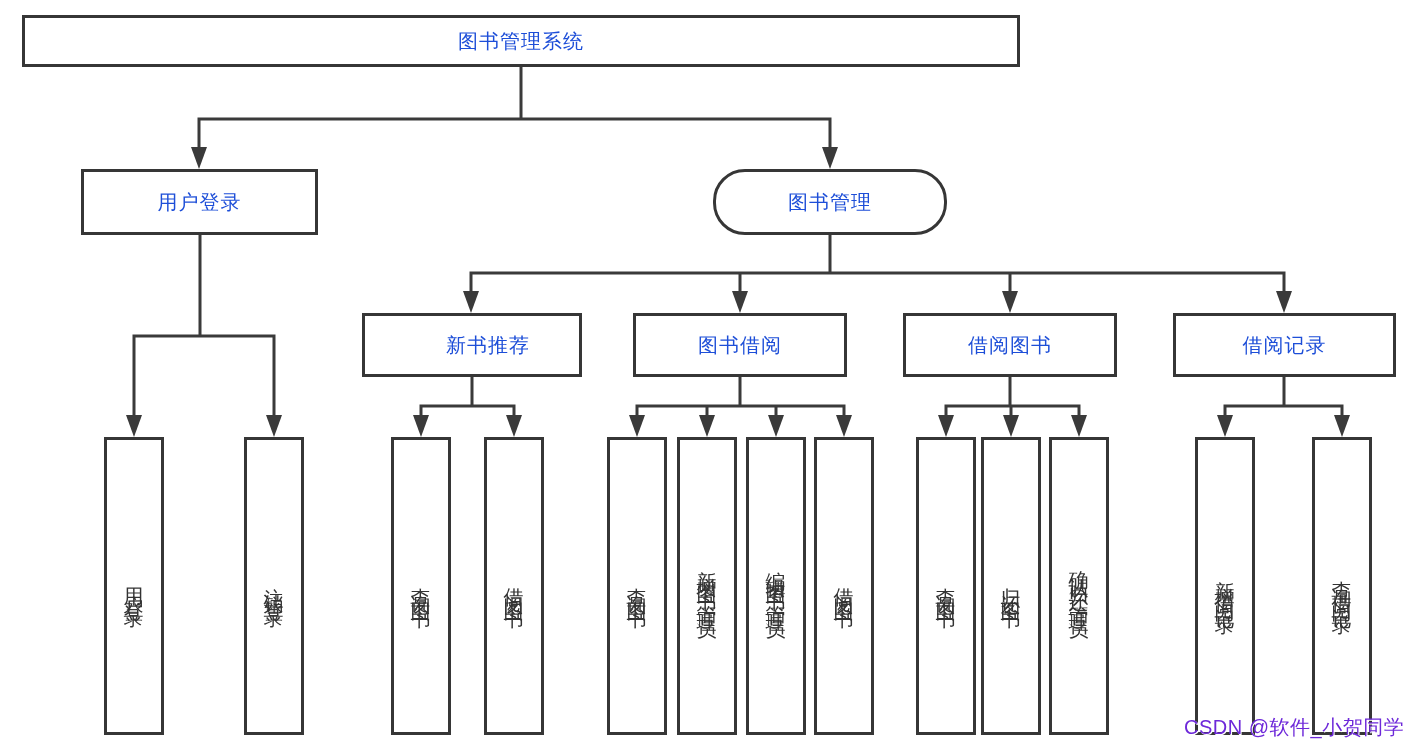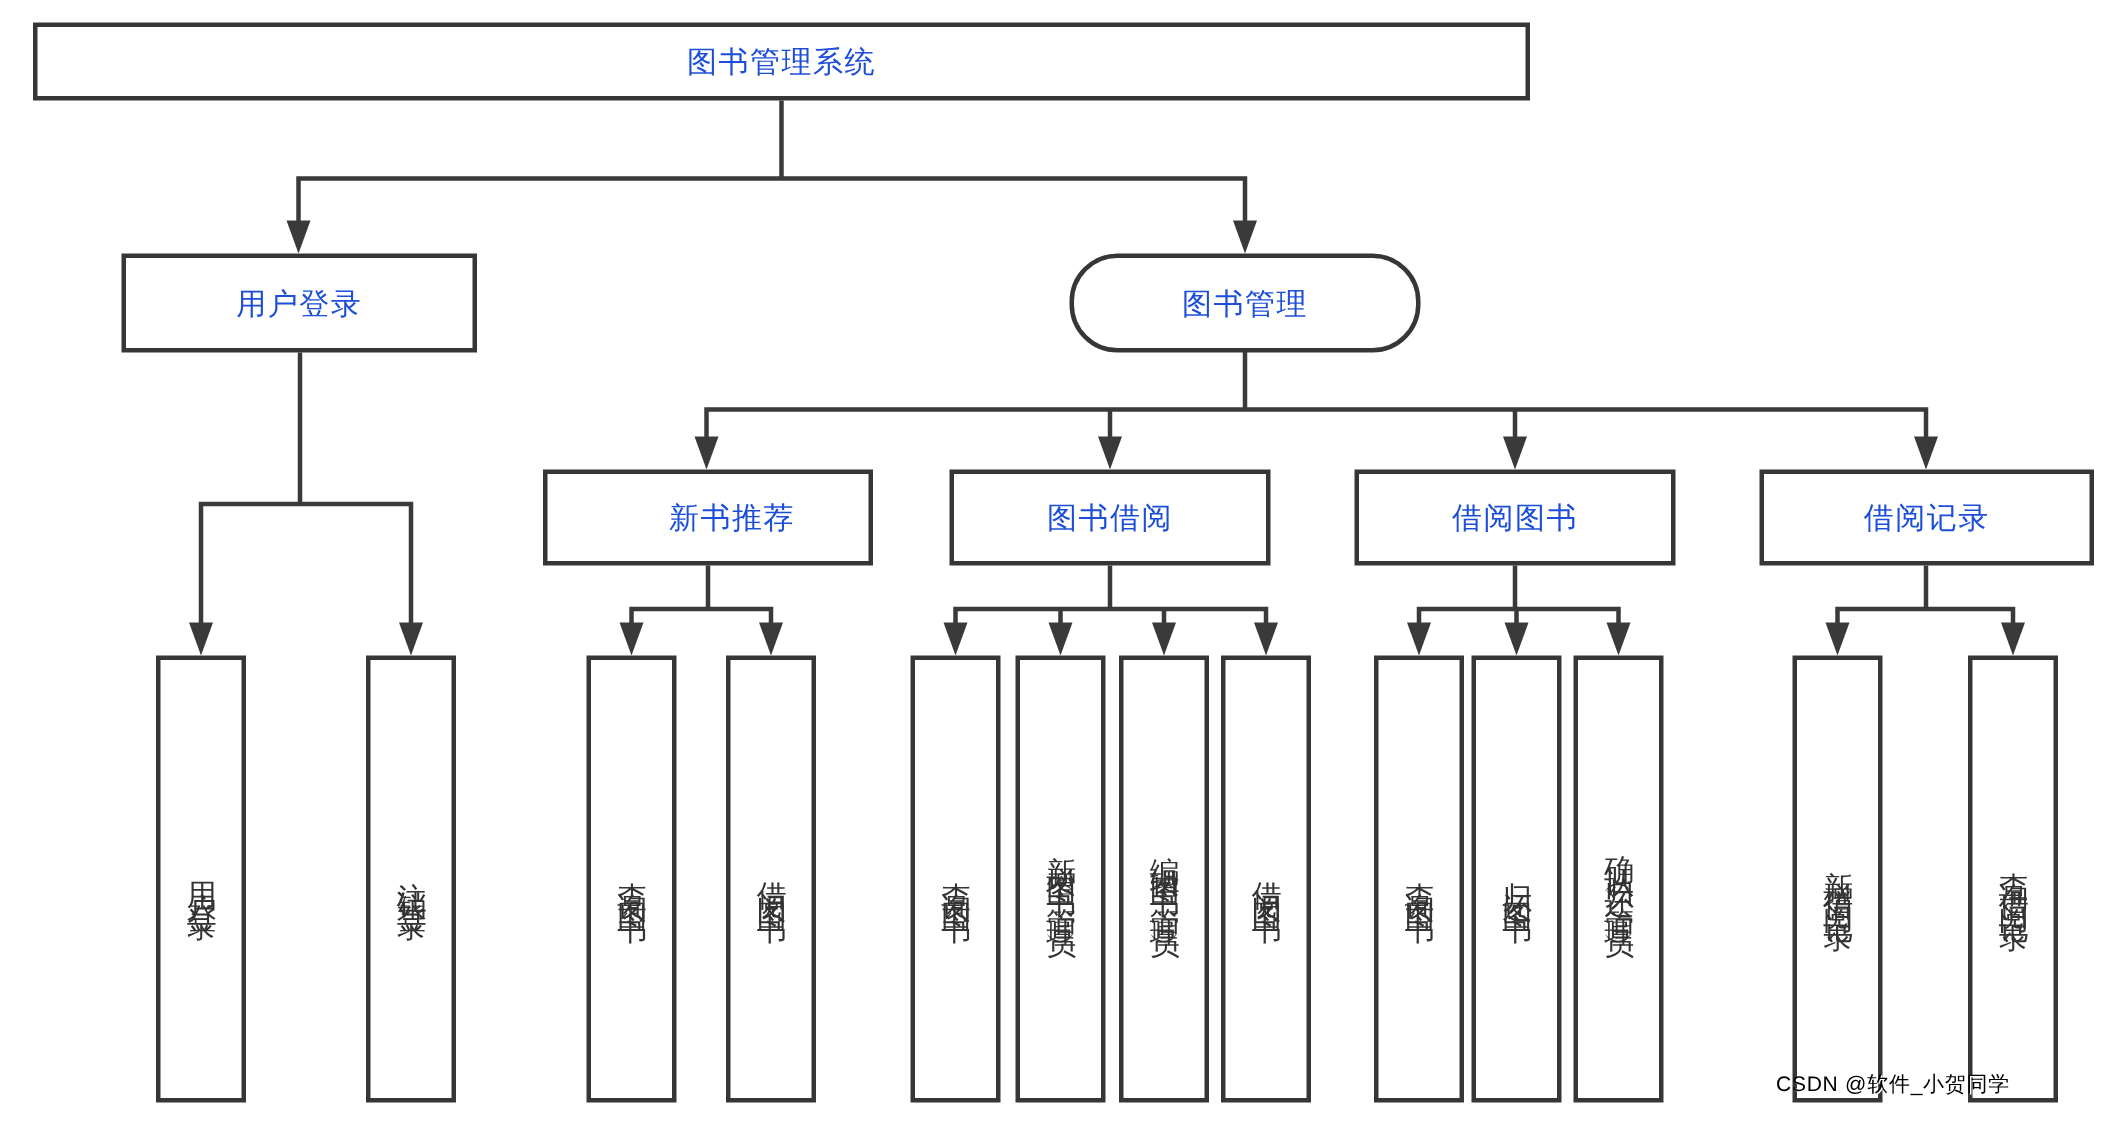--- a/index.html
+++ b/index.html
@@ -55,22 +55,22 @@
     font-size: 20px;
     color: #333333;
     letter-spacing: 7px;
     line-height: 1;
     white-space: nowrap;
   }
   #watermark {
     position: absolute;
     left: 1184px;
     top: 714px;
-    font-size: 14px;
-    color: #000000;
+    font-size: 20px;
+    color: #6d28d9;
     letter-spacing: 0.5px;
     white-space: nowrap;
     z-index: 5;
     text-shadow: 1px 1px 0 #ffffff;
   }
 </style>
 </head>
 <body>
 
 <div id="canvas">

